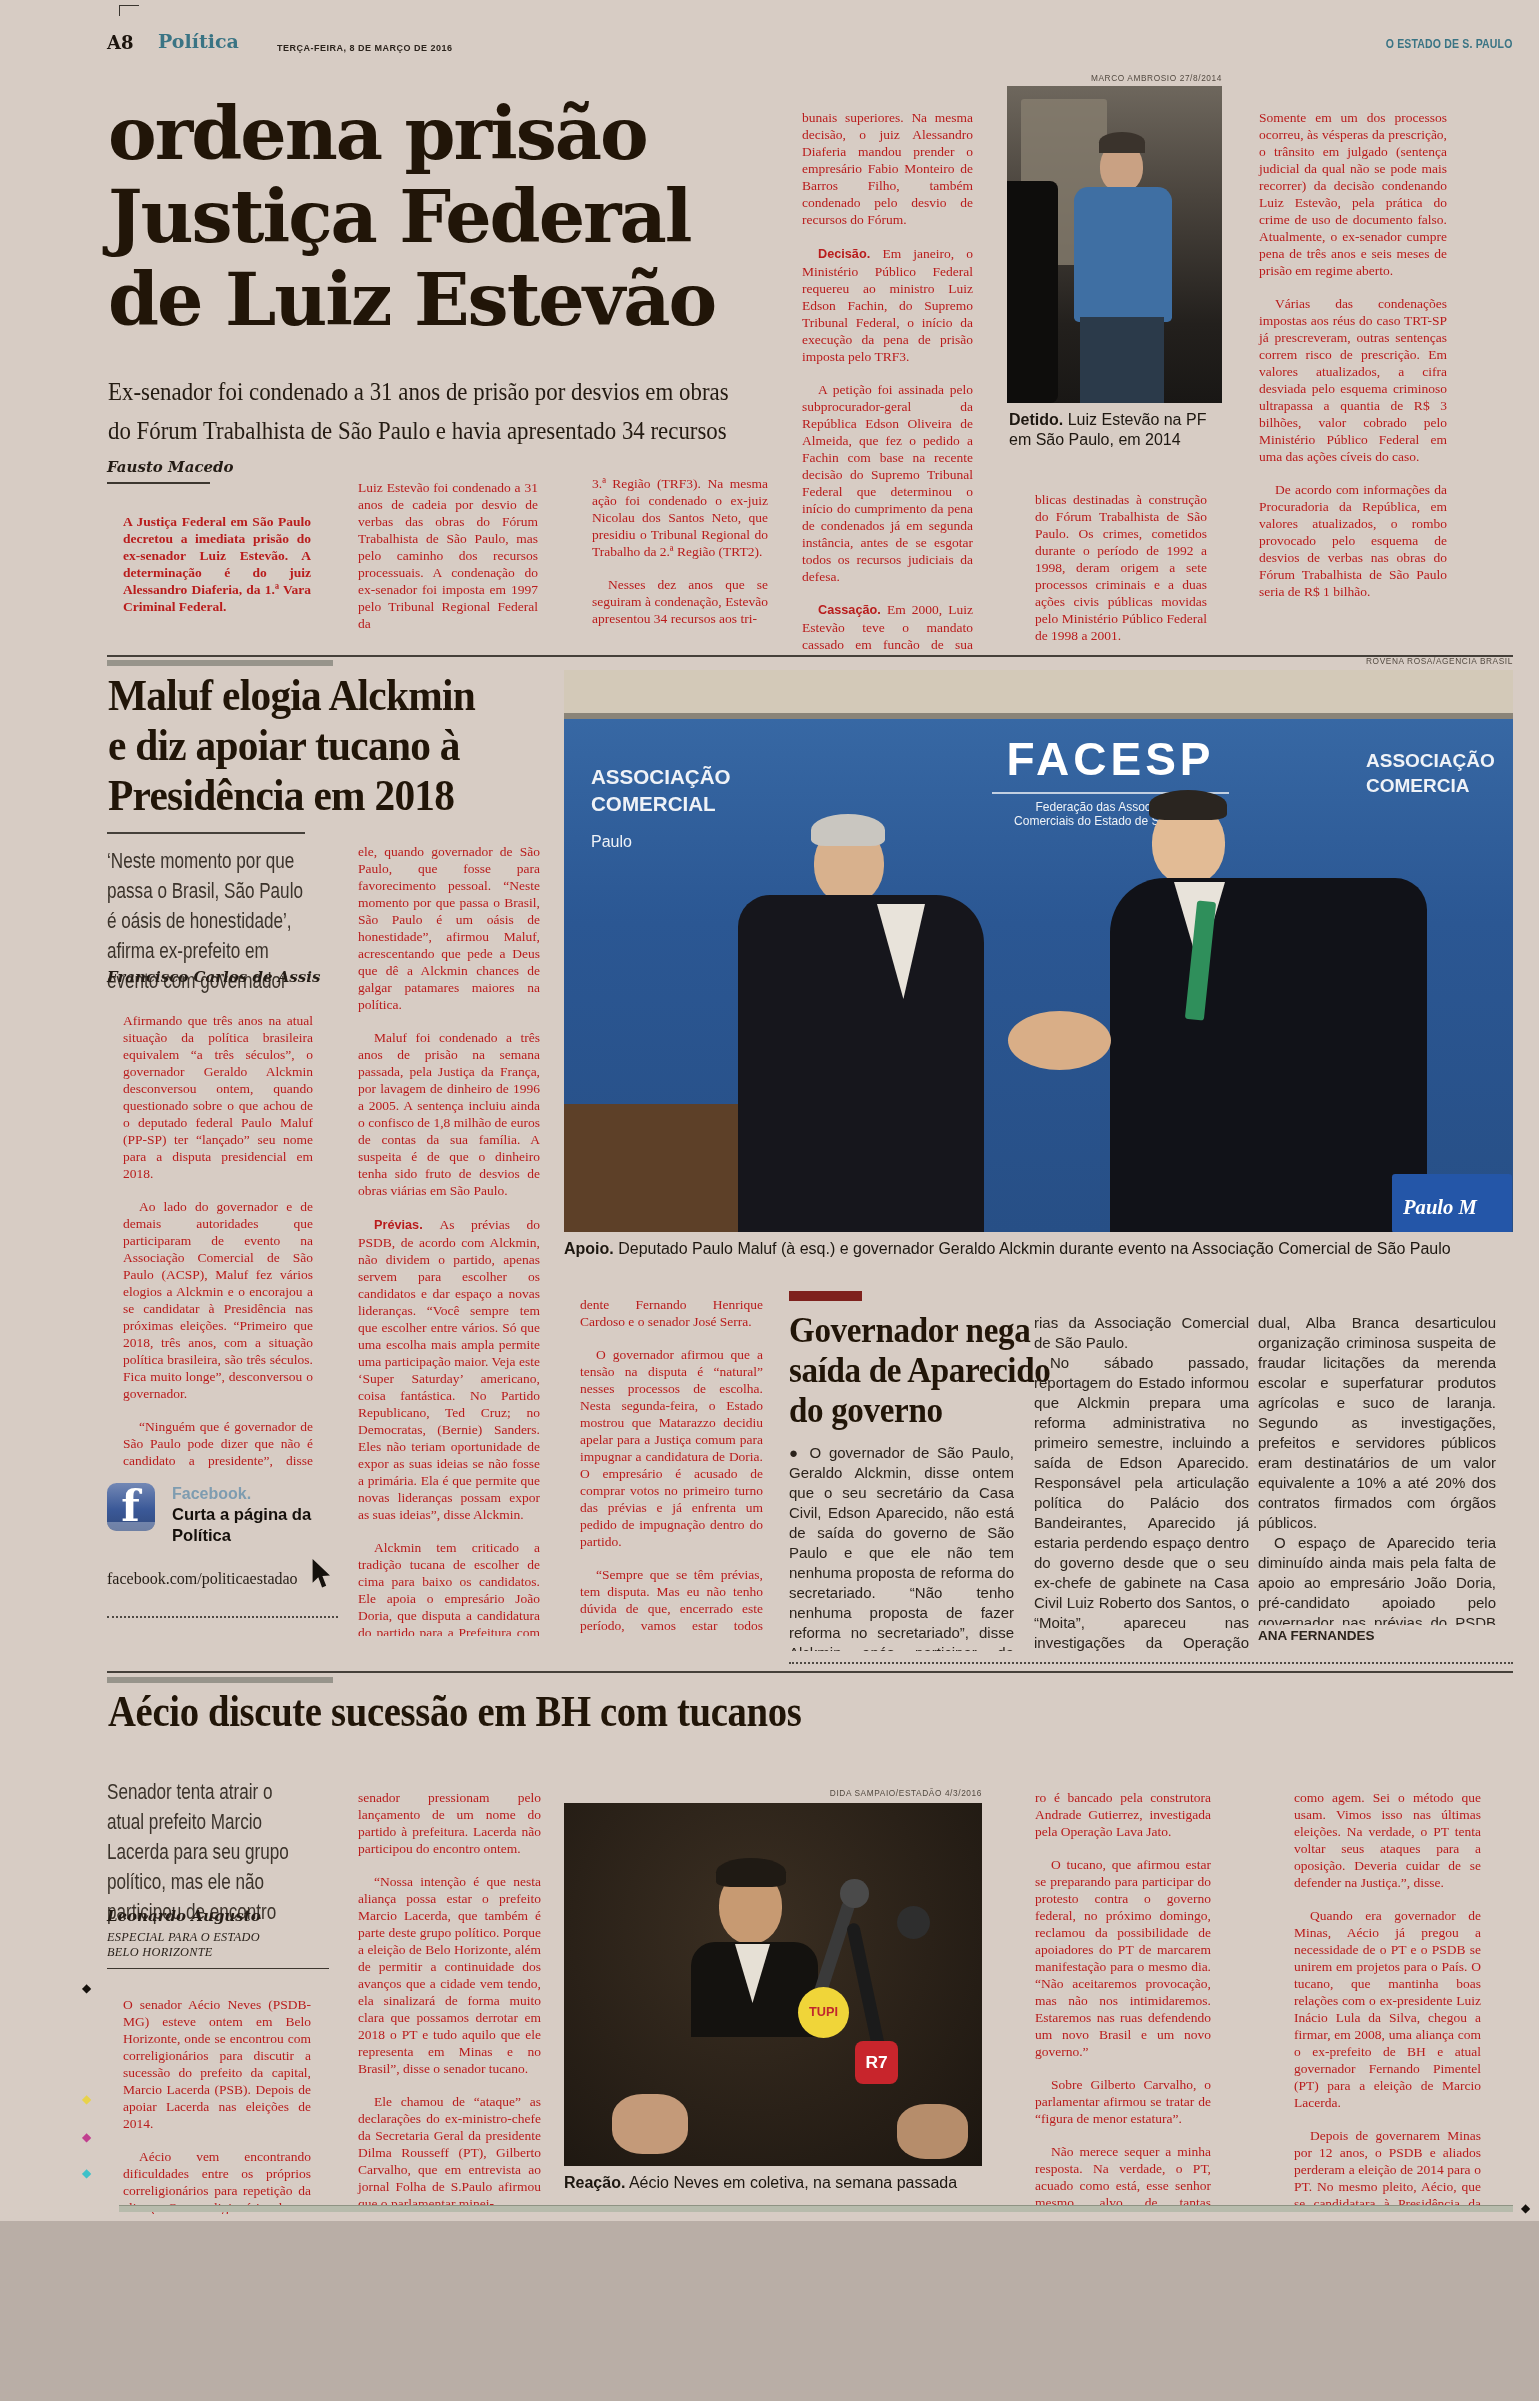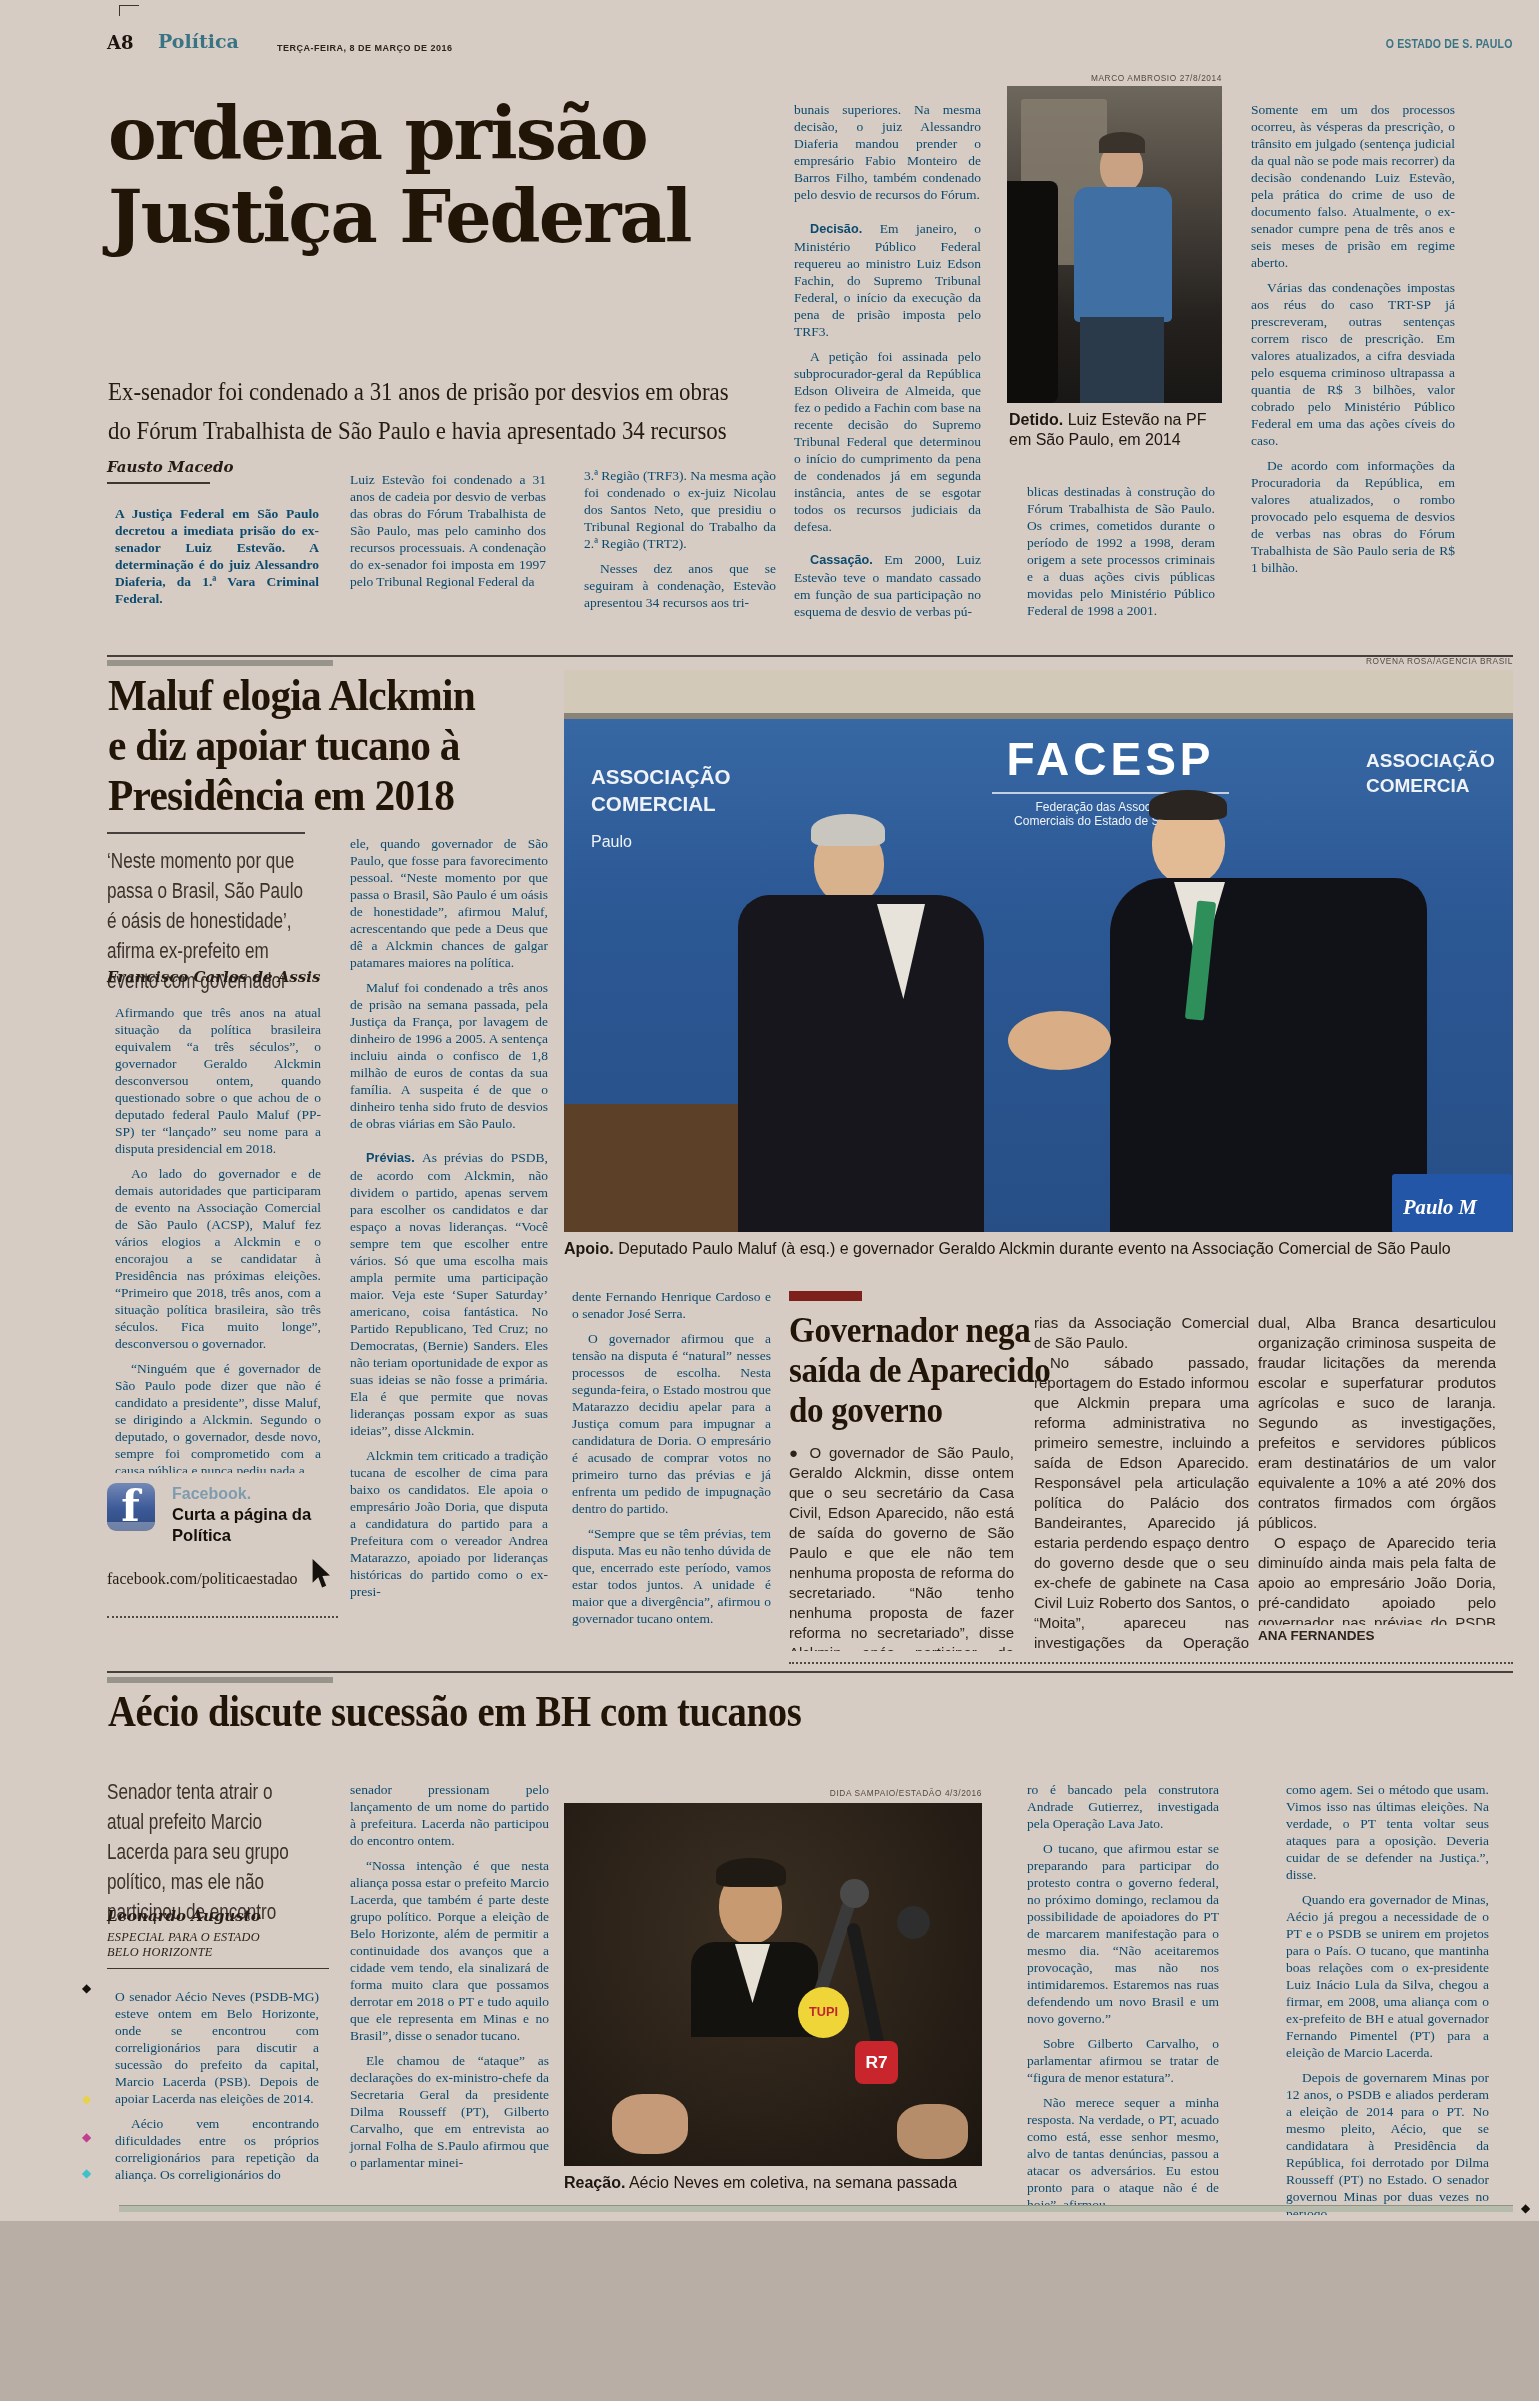--- a/index.html
+++ b/index.html
@@ -21,21 +21,21 @@
   .hl3{font:700 45px/48px "Liberation Serif",serif;letter-spacing:-0.4px;color:#211508;
        transform:scaleX(.86);transform-origin:left top;}
   .hlsub{font:700 36px/40px "Liberation Serif",serif;letter-spacing:-0.4px;color:#211508;
        transform:scaleX(.92);transform-origin:left top;}
   .deck1{font:400 24.6px/39px "Liberation Serif",serif;color:#241b12;
        transform:scaleX(.93);transform-origin:left top;}
   .decksans{font:400 21.4px/30px "Liberation Sans",sans-serif;color:#3b332b;
        transform:scaleX(.80);transform-origin:left top;}
   
   .scol{overflow:hidden;text-align:justify;}
-  .scol p.para{margin:8px;font:400 13.5px/17px "Liberation Serif",serif;color:#0c4a6e;}
+  .scol p.para{margin:16px;font:400 13.5px/17px "Liberation Serif",serif;color:#b91c1c;}
   .scol p.para + p.para{text-indent:16px;}
   .scol p.para.labeled{text-indent:0;margin-top:16.6px;}
   .scol p.para b.lbl{font-family:"Liberation Sans",sans-serif;font-size:12.7px;font-weight:700;}
   .sanscol{overflow:hidden;text-align:justify;}
   .sanscol p.para{margin:0;font:400 15px/20px "Liberation Sans",sans-serif;color:#2b231c;}
   .sanscol p.para + p.para{text-indent:16px;}
   .lead{font-weight:700 !important;}
   .byline{font:700 italic 15px "DejaVu Serif",serif;color:#241c15;}
   .byrule{height:1.6px;background:#3c362f;width:103px;margin-top:6.3px;}
   .roleln{font:italic 400 12.3px "Liberation Serif",serif;color:#2b231c;letter-spacing:0.3px;}
@@ -72,20 +72,21 @@
 
   <div class="abs corner" style="left:119px;top:4.8px;"></div>
   <div class="abs pagenum" style="left:107px;top:32px;">A8</div>
   <div class="abs section" style="left:158px;top:30px;">Política</div>
   <div class="abs hdate" style="left:277px;top:43px;">TERÇA-FEIRA, 8 DE MARÇO DE 2016</div>
   <div class="abs masthead" style="right:27px;top:36px;">O ESTADO DE S. PAULO</div>
 
   <div class="abs hl hl1" style="left:108px;top:92px;">
       <div class="ln">ordena prisão</div>
       <div class="ln">Justiça Federal</div>
+      <div class="ln">de Luiz Estevão</div>
     </div>
   <div class="abs hl deck1" style="left:108px;top:372px;">
       <div class="ln">Ex-senador foi condenado a 31 anos de prisão por desvios em obras</div>
       <div class="ln">do Fórum Trabalhista de São Paulo e havia apresentado 34 recursos</div>
     </div>
 
   <div class="abs" style="left:107px;top:458px;width:220px;height:196px;">
     <div class="byline">Fausto Macedo</div>
     <div class="byrule"></div>
     <div class="scol" style="margin-top:12.7px;height:144px;">

